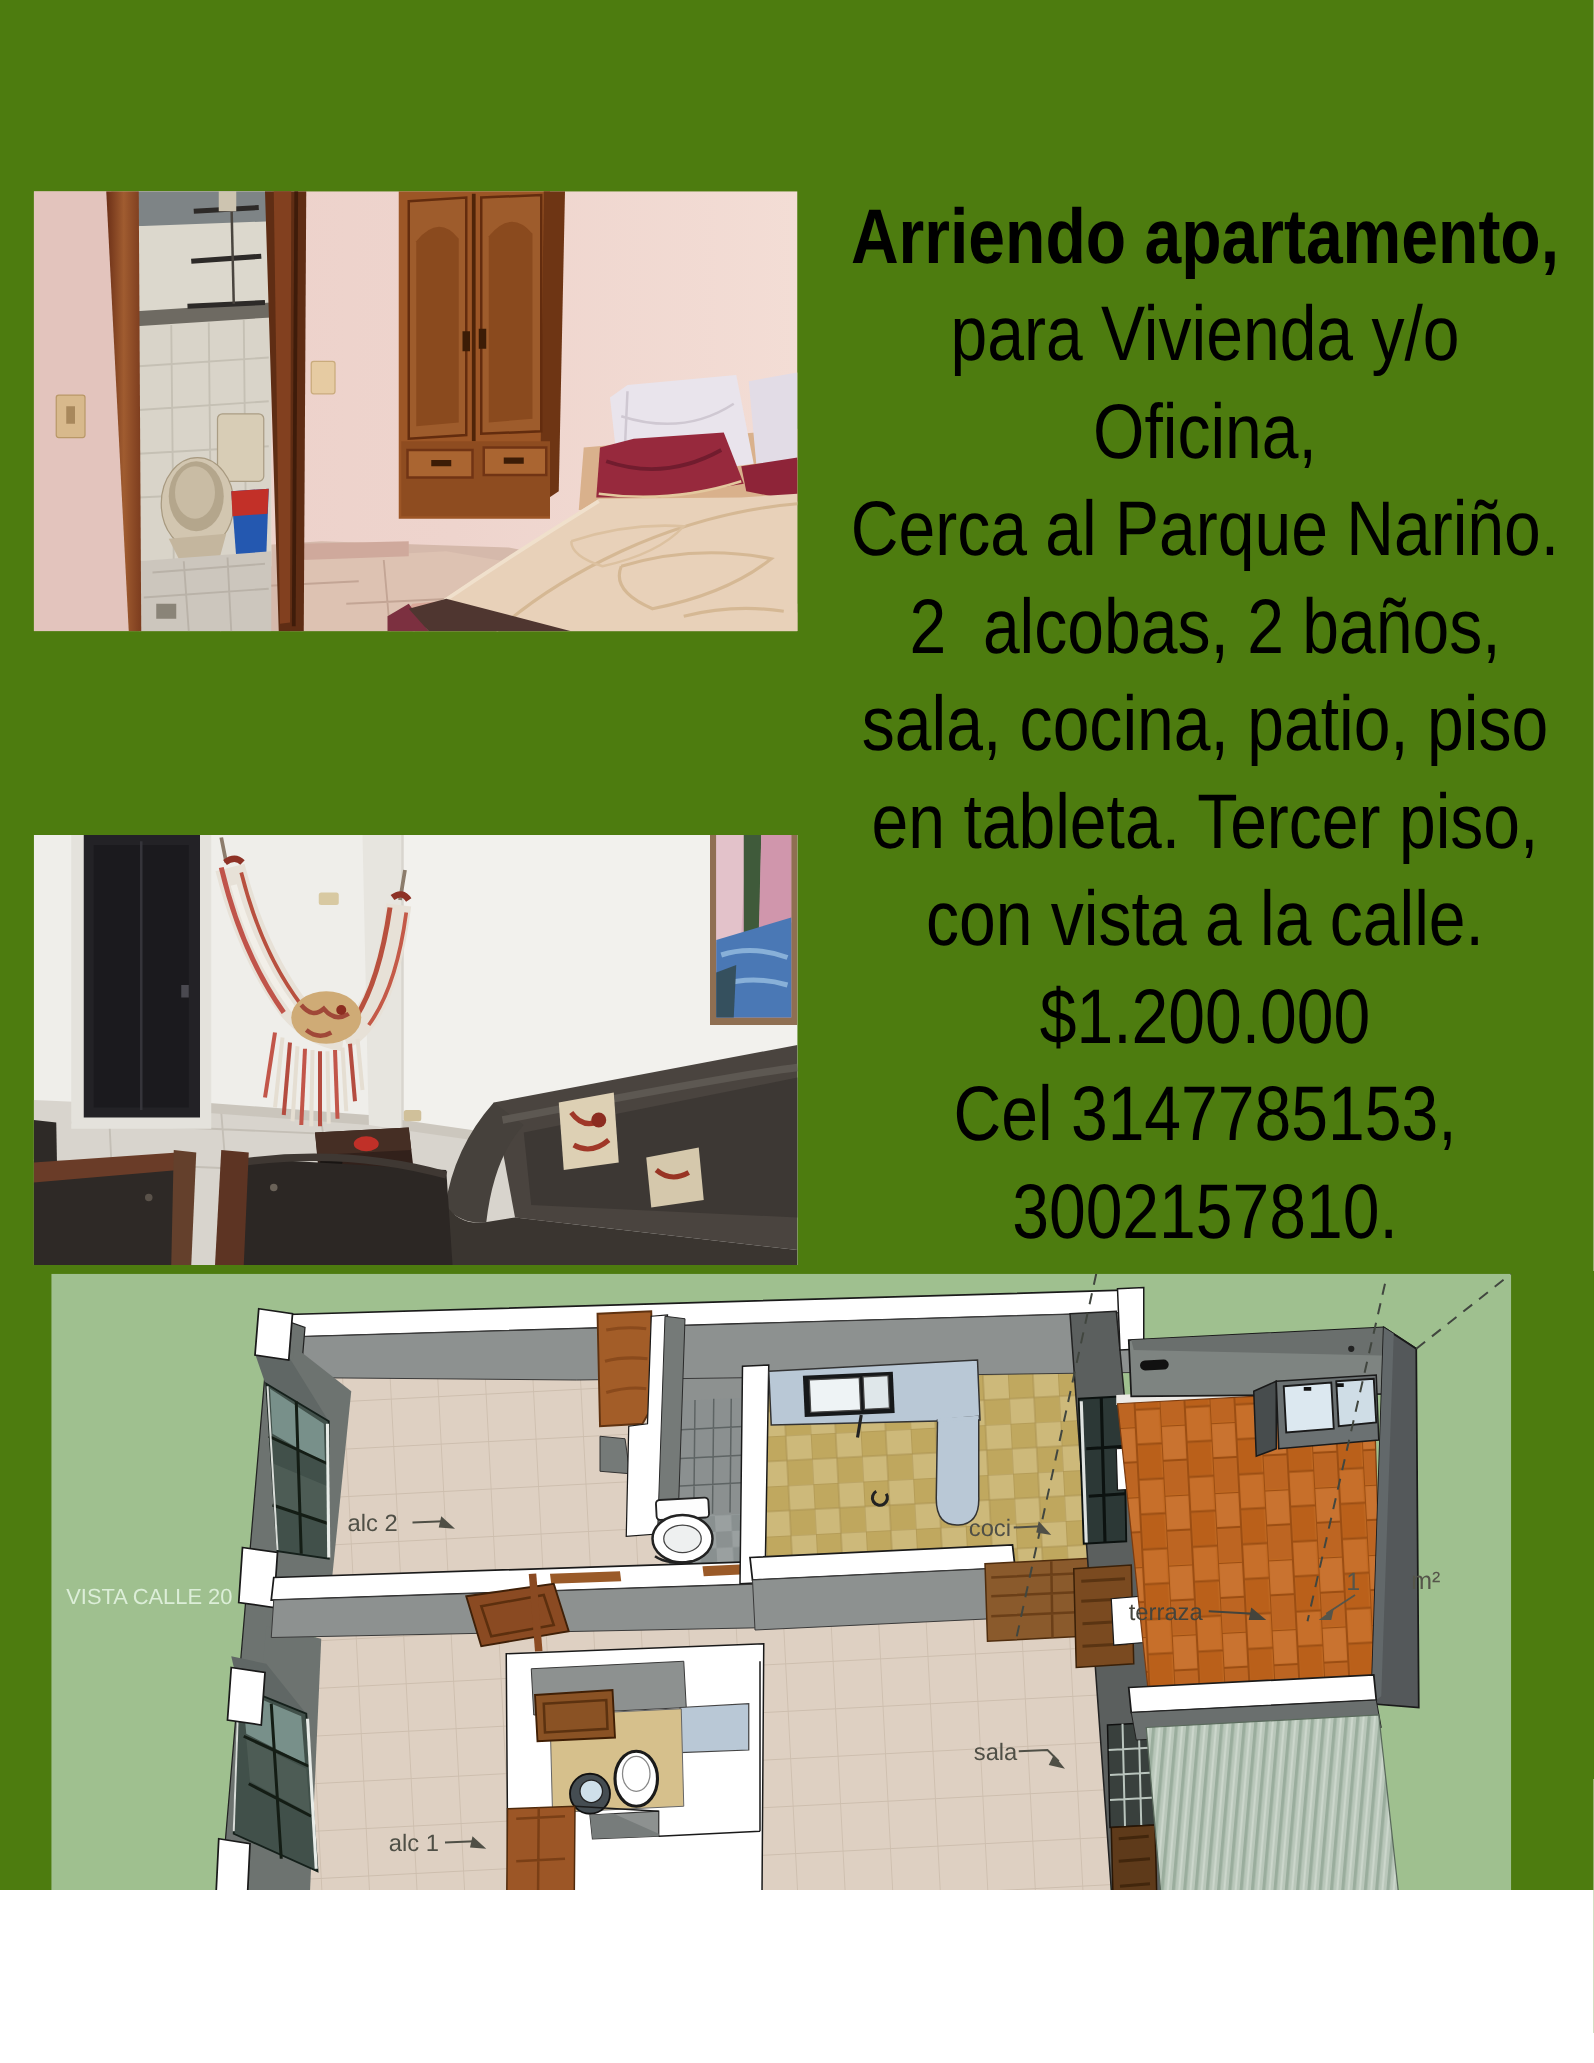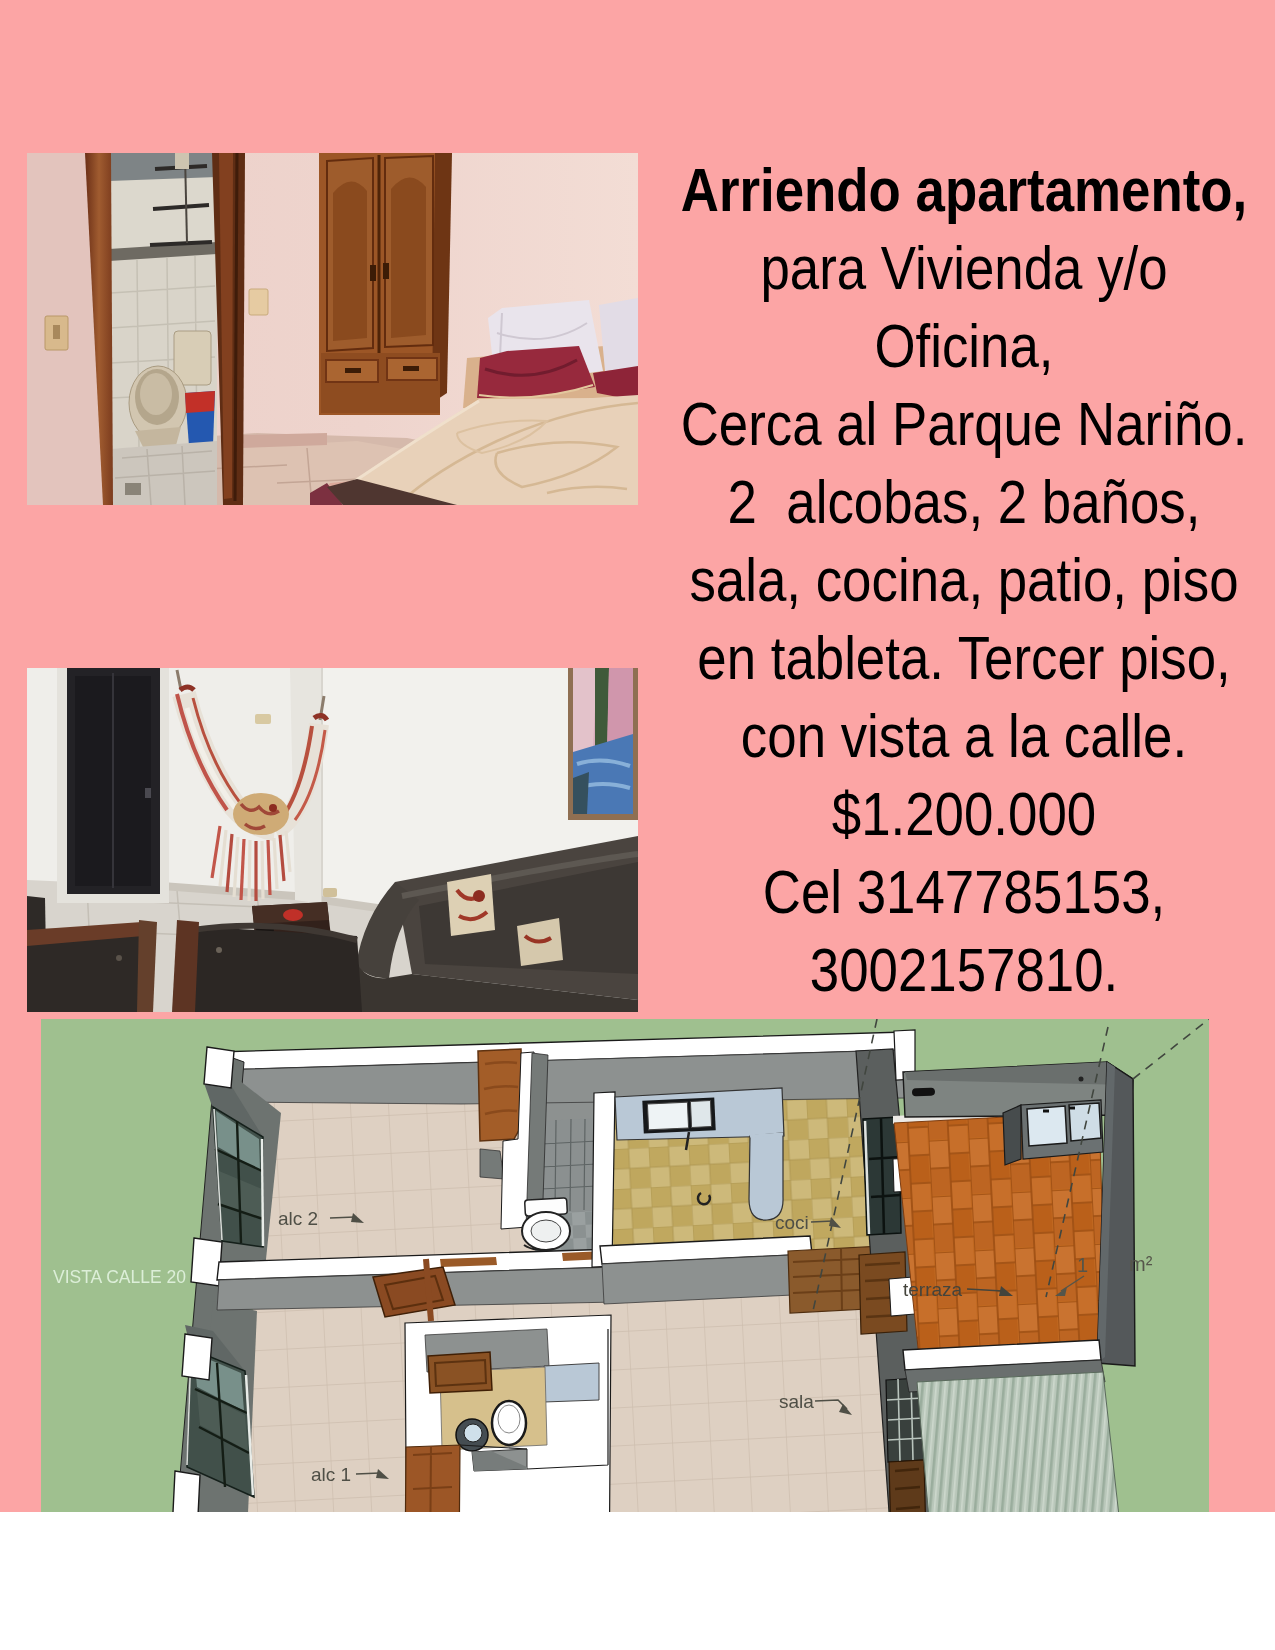--- a/index.html
+++ b/index.html
@@ -1,16 +1,16 @@
 <!DOCTYPE html>
 <html><head>
 <meta charset="utf-8">
 <style>
   html,body{margin:0;padding:0;background:#fff;}
-  #page{position:relative;width:1275px;height:1512px;background:#fca5a5;overflow:hidden;font-family:"Liberation Sans",sans-serif;}
+  #page{position:relative;width:1275px;height:1512px;background:#4d7c0f;overflow:hidden;font-family:"Liberation Sans",sans-serif;}
   .abs{position:absolute;}
 </style>
 </head>
 <body>
 <div id="page">
 
 <svg class="abs" id="photo1" style="left:27px;top:153px" width="611" height="352" viewBox="0 0 611 352">
   <defs>
     <linearGradient id="p1wall" x1="0" y1="0" x2="1" y2="0">
       <stop offset="0" stop-color="#ecd0c9"></stop>

